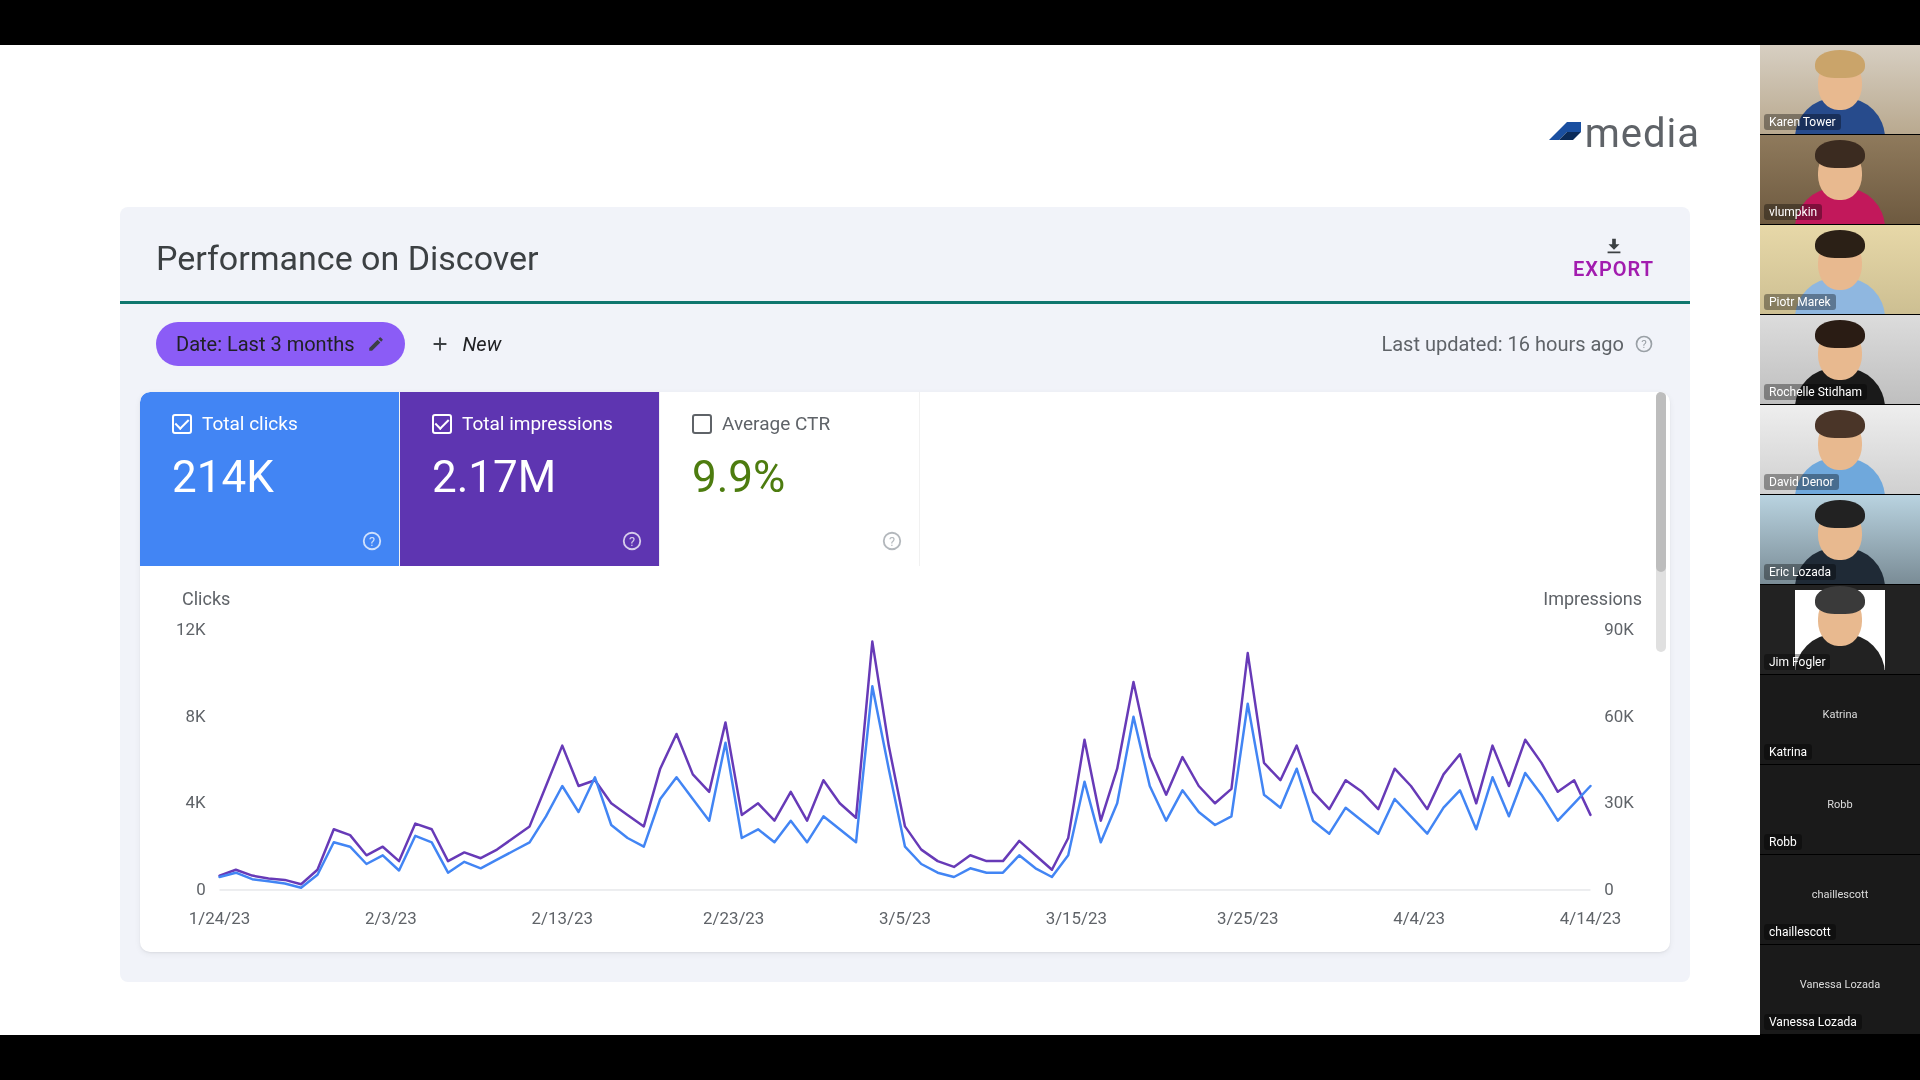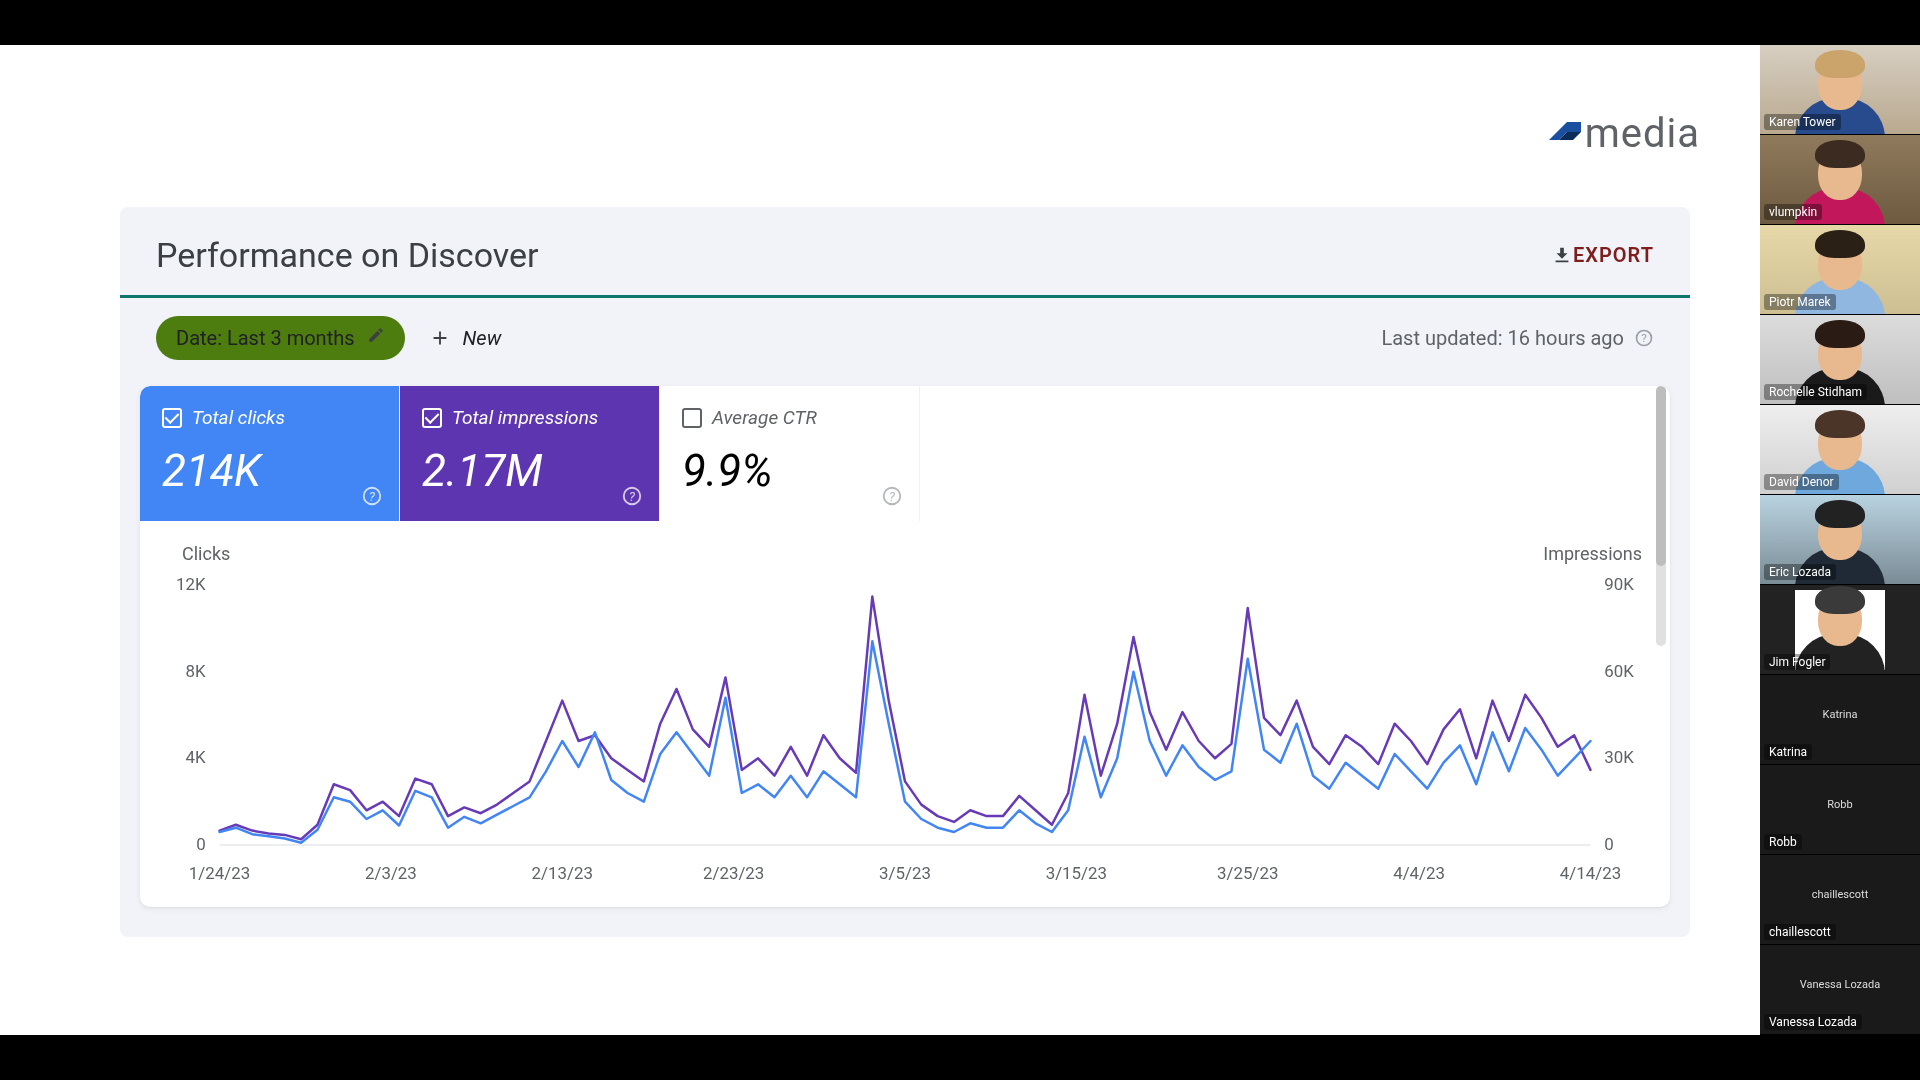--- a/index.html
+++ b/index.html
@@ -34,32 +34,32 @@
 
   .panel-header {
     display: flex; align-items: center; justify-content: space-between;
     padding: 28px 36px 20px 36px;
     border-bottom: 3px solid #0f766e;
   }
   .panel-title { font-size: 34px; font-weight: 400; color: #3c4043; }
   .export-btn {
     display: flex; align-items: center; gap: 0;
     font-size: 20px; font-weight: 600; letter-spacing: 1px;
-    color: #7f1d1d; cursor: pointer;
+    color: #a21caf; cursor: pointer; flex-direction: column;
   }
   .export-btn svg { width: 22px; height: 22px; }
 
   .filter-row {
     display: flex; align-items: center; justify-content: space-between;
     padding: 18px 36px 26px 36px;
   }
   .filter-left { display: flex; align-items: center; gap: 24px; }
   .chip {
-    display: inline-flex; align-items: flex-start; gap: 12px;
-    background: #4d7c0f;
+    display: inline-flex; align-items: center; gap: 12px;
+    background: #8b5cf6;
     padding: 10px 20px;
     border-radius: 24px;
     font-size: 20px; color: #202124;
     cursor: pointer;
   }
   .chip svg { width: 18px; height: 18px; }
   .new-filter {
     display: inline-flex; align-items: center; gap: 12px;
     font-size: 20px; color: #202124; cursor: pointer; font-style: italic;
   }
@@ -73,25 +73,24 @@
     margin: 0 20px;
     background: #fff;
     border-radius: 10px;
     box-shadow: 0 1px 2px rgba(0,0,0,0.05), 0 2px 6px rgba(0,0,0,0.06);
     overflow: hidden;
     position: relative;
   }
   .metric-row { display: flex; }
   .metric {
     position: relative;
-    width: 260px; height: 135px;
-    padding: 20px 22px;
+    width: 260px; height: 174px;
+    padding: 20px 32px;
     color: #5f6368;
     border-right: 1px solid #f1f1f1;
-    font-style: italic;
   }
   .metric.active-clicks { background: #4285f4; color: #fff; border-top-left-radius: 10px; }
   .metric.active-imp    { background: #5e35b1; color: #fff; }
   .metric-label { display: flex; align-items: center; gap: 10px; font-size: 19px; }
   .metric-value { font-size: 44px; font-weight: 400; margin-top: 16px; }
   .metric .help {
     position: absolute; right: 16px; bottom: 14px;
     width: 22px; height: 22px; opacity: .75;
   }
   .checkbox {
@@ -234,21 +233,21 @@
           <svg class="help" viewBox="0 0 24 24">
               <circle cx="12" cy="12" r="9" fill="none" stroke="currentColor" stroke-width="2"></circle>
               <text x="12" y="17" text-anchor="middle" font-size="14" fill="currentColor">?</text>
             </svg>
         </div>
         <div class="metric">
           <div class="metric-label">
             <span class="checkbox"></span>
             <span>Average CTR</span>
           </div>
-          <div class="metric-value" style="color:#000000">9.9%</div>
+          <div class="metric-value" style="color:#4d7c0f">9.9%</div>
           <svg class="help" viewBox="0 0 24 24">
               <circle cx="12" cy="12" r="9" fill="none" stroke="#9aa0a6" stroke-width="2"></circle>
               <text x="12" y="17" text-anchor="middle" font-size="14" fill="#9aa0a6">?</text>
             </svg>
         </div>
       </div>
 
       <div class="chart-wrap">
         <div class="axis-title-left">Clicks</div>
         <div class="axis-title-right">Impressions</div>

